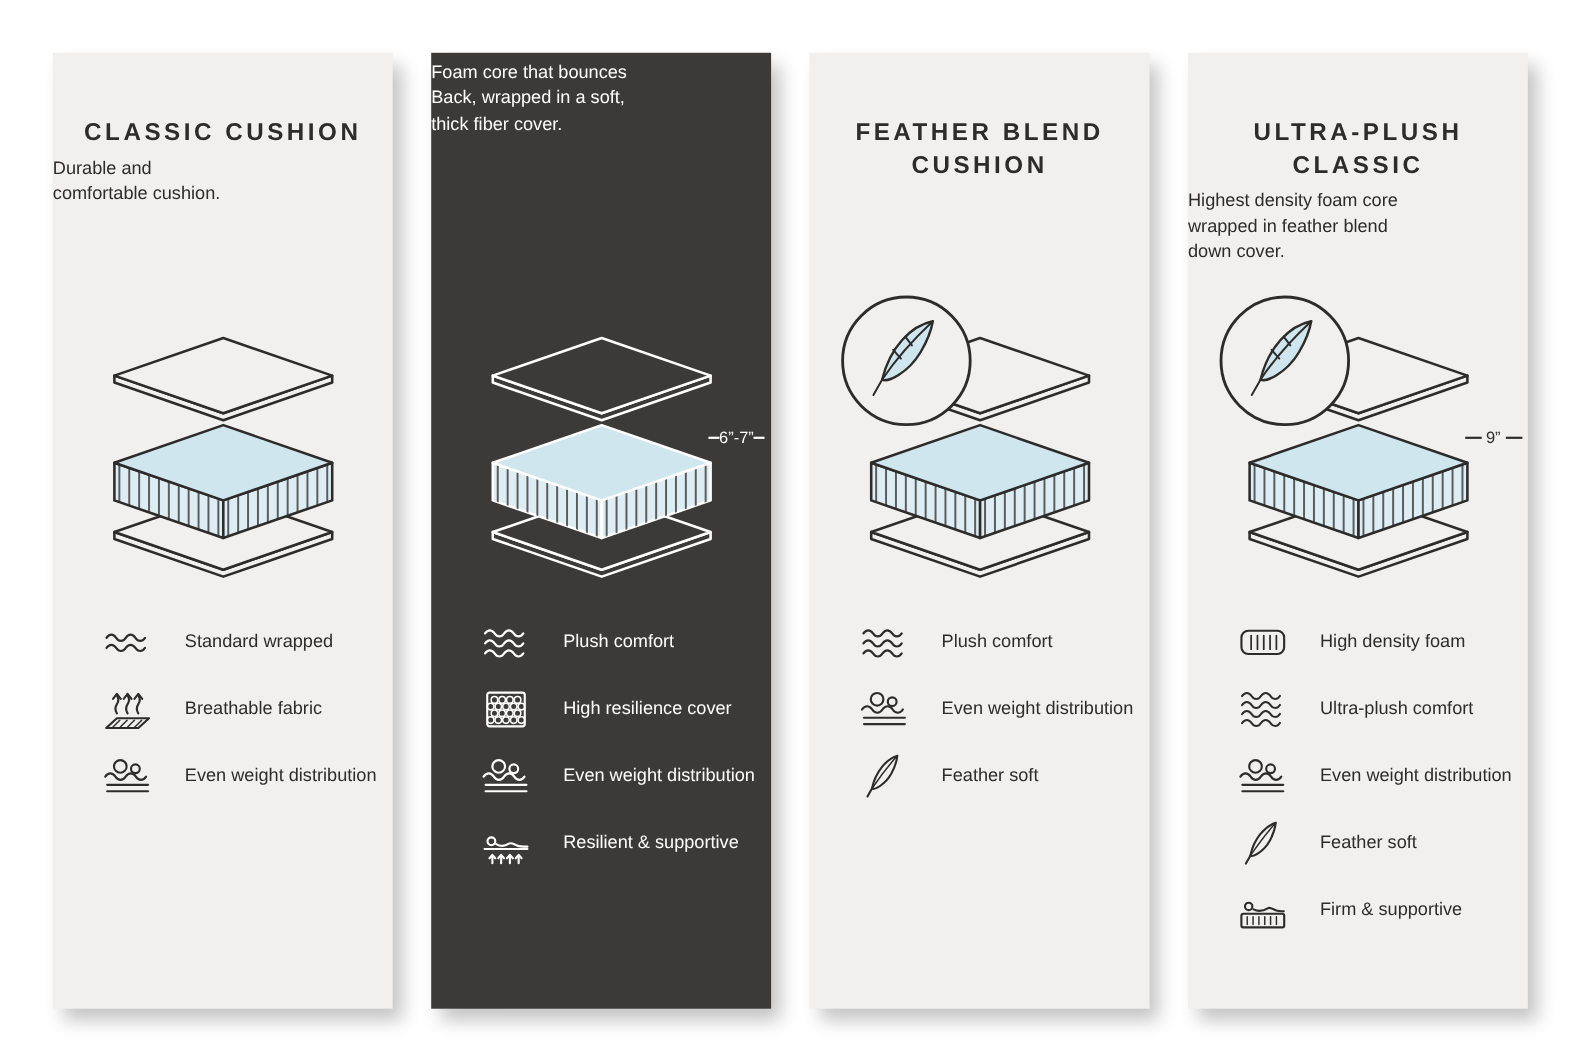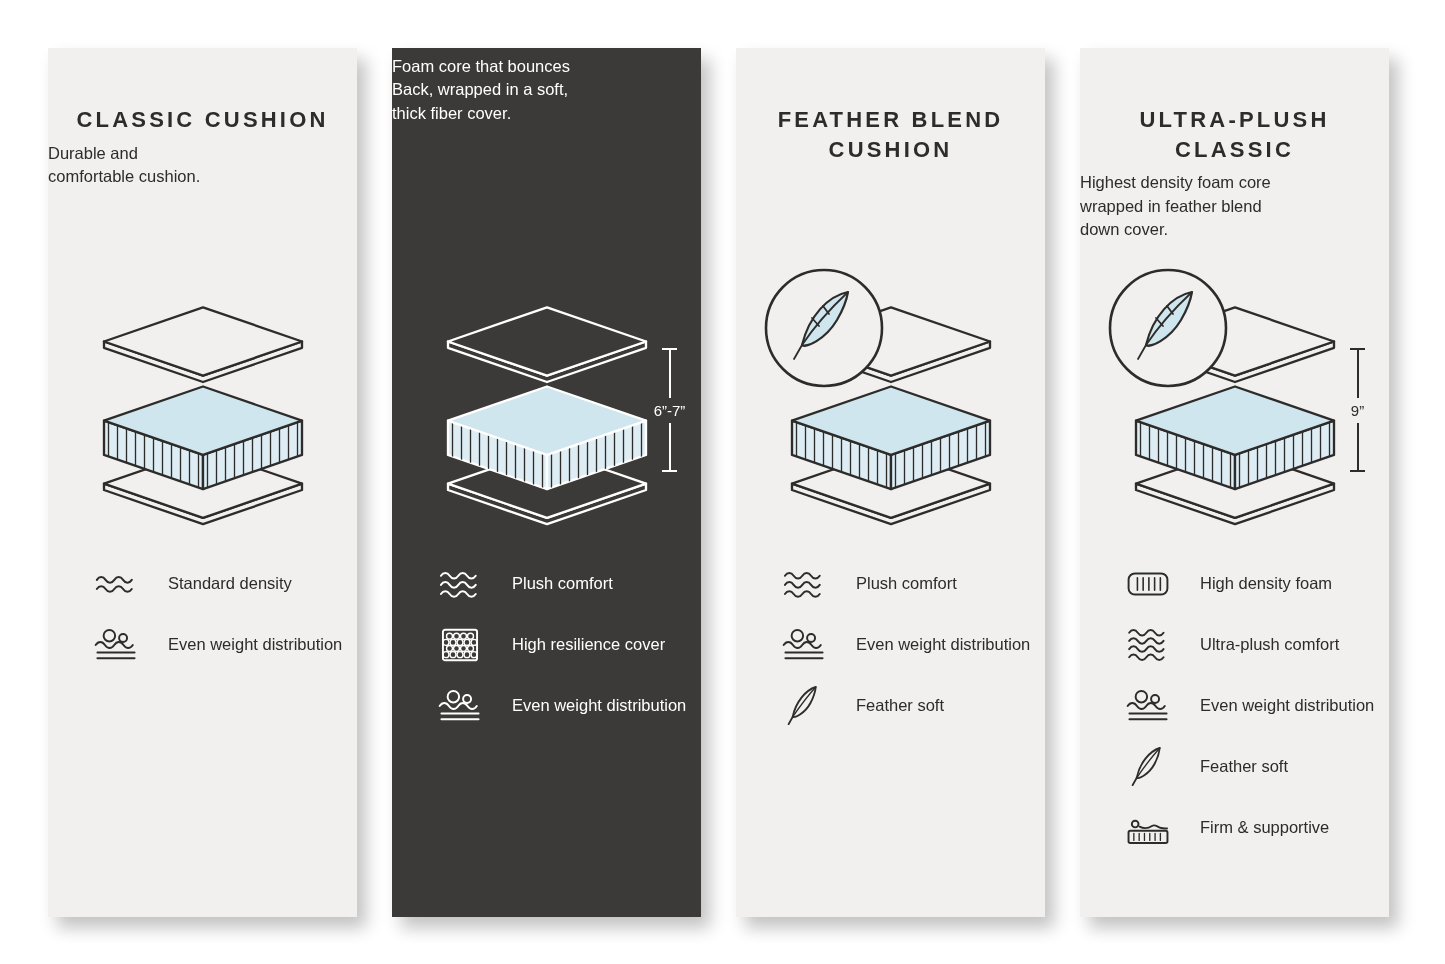--- a/index.html
+++ b/index.html
@@ -19,22 +19,22 @@
   .cushion { display:block; }
   .cushion .plate     { fill:var(--panel); stroke:var(--ink); stroke-width:2.6; stroke-linejoin:round; }
   .cushion .foam-top  { fill:#cfe6ef; stroke:var(--ink); stroke-width:2.6; stroke-linejoin:round; }
   .cushion .foam-side { fill:#ddedf3; stroke:var(--ink); stroke-width:2.6; stroke-linejoin:round; }
 
   .badge { position:absolute; left:-12px; top:-34px; width:124px; height:124px; }
   .badge circle { fill:var(--panel); stroke:var(--ink); stroke-width:2.6; }
   .badge .feather-fill { fill:#cfe6ef; stroke:var(--ink); stroke-width:2.2; stroke-linejoin:round; }
   .badge .fline { stroke:var(--ink); stroke-width:1.8; fill:none; stroke-linecap:round; }
 
-  .dimension { position:absolute; right:-32px; top:48px; height:124px; width:52px;
-               display:flex; flex-direction:column; align-items:center; }
+  .dimension { position:absolute; right:-32px; top:36px; height:124px; width:52px;
+               display:flex; flex-direction:row; align-items:center; }
   .dimension .cap { width:15px; height:2px; background:var(--ink); }
   .dimension .seg { width:2px; flex:1; background:var(--ink); }
   .dimension .dim-label { font-size:15px; padding:4px 0; white-space:nowrap; }
 
   .features { position:absolute; top:514px; left:40px; right:12px; }
   .frow { display:flex; align-items:center; margin-bottom:17px; min-height:44px; }
   .ficon { flex:0 0 56px; width:56px; display:flex; justify-content:center; align-items:center; color:var(--ink); }
   .flabel { margin-left:24px; font-size:16.5px; line-height:1.28; }
 </style>
 </head>
@@ -74,21 +74,36 @@
     </div>
 
     <div class="features">
       <div class="frow">
         <span class="ficon">
           <svg width="44" height="20" viewBox="0 0 52 24" fill="none" stroke="currentColor" stroke-width="2.4" stroke-linecap="round">
             <use href="#wave" y="1"></use>
               <use href="#wave" y="12"></use>
           </svg>
         </span>
-        <span class="flabel">Standard density</span>
+        <span class="flabel">Standard wrapped</span>
+      </div>
+      <div class="frow">
+        <span class="ficon">
+          <svg width="46" height="42" viewBox="0 0 52 46" fill="none" stroke="currentColor" stroke-width="2.2" stroke-linecap="round" stroke-linejoin="round">
+            <path d="M4,42 L15,32 L48,32 L37,42 Z"></path>
+            <path d="M11,41 L18,34 M18.5,41 L25.5,34 M26,41 L33,34 M33.5,41 L40.5,34" stroke-width="1.5"></path>
+            <path d="M15,27 Q12,22 15,17.5 Q18,13 15,8.5"></path>
+              <path d="M11,12 L15,7 L19,12"></path>
+            <path d="M26,27 Q23,22 26,17.5 Q29,13 26,8.5"></path>
+              <path d="M22,12 L26,7 L30,12"></path>
+            <path d="M37,27 Q34,22 37,17.5 Q40,13 37,8.5"></path>
+              <path d="M33,12 L37,7 L41,12"></path>
+          </svg>
+        </span>
+        <span class="flabel">Breathable fabric</span>
       </div>
       <div class="frow">
         <span class="ficon">
           <svg width="46" height="36" viewBox="0 0 52 40" fill="none" stroke="currentColor" stroke-width="2.2" stroke-linecap="round">
             <circle cx="18.5" cy="9.5" r="6.5"></circle>
               <circle cx="34" cy="12" r="4.5"></circle>
             <use href="#wave" y="14"></use>
             <path d="M5,28.5 L47,28.5"></path>
               <path d="M5,35 L47,35"></path>
           </svg>
@@ -168,20 +183,38 @@
           <svg width="46" height="36" viewBox="0 0 52 40" fill="none" stroke="currentColor" stroke-width="2.2" stroke-linecap="round">
             <circle cx="18.5" cy="9.5" r="6.5"></circle>
               <circle cx="34" cy="12" r="4.5"></circle>
             <use href="#wave" y="14"></use>
             <path d="M5,28.5 L47,28.5"></path>
               <path d="M5,35 L47,35"></path>
           </svg>
         </span>
         <span class="flabel">Even weight distribution</span>
       </div>
+      <div class="frow">
+        <span class="ficon">
+          <svg width="46" height="42" viewBox="0 0 52 46" fill="none" stroke="currentColor" stroke-width="2.2" stroke-linecap="round" stroke-linejoin="round">
+            <circle cx="11" cy="20.5" r="4"></circle>
+            <path d="M16,23.5 C21,26.5 25,25.5 29,23 C32,21 35,24.5 39,25.5 C42.5,26.3 45.5,25.8 48,26"></path>
+            <path d="M4,28.5 L48,28.5"></path>
+            <path d="M12,43 L12,35.5"></path>
+              <path d="M9,38 L12,34.5 L15,38"></path>
+            <path d="M21,43 L21,35.5"></path>
+              <path d="M18,38 L21,34.5 L24,38"></path>
+            <path d="M30,43 L30,35.5"></path>
+              <path d="M27,38 L30,34.5 L33,38"></path>
+            <path d="M39,43 L39,35.5"></path>
+              <path d="M36,38 L39,34.5 L42,38"></path>
+          </svg>
+        </span>
+        <span class="flabel">Resilient &amp; supportive</span>
+      </div>
     </div>
   </section>
 
   <section class="card light">
     <h2 class="card-title">FEATHER BLEND
 CUSHION</h2>
 
     <div class="diagram">
       <svg class="cushion" viewBox="0 0 260 252" width="234" height="227">
         <path class="plate" d="M20,204 L130,242 L240,204 L240,211 L130,249 L20,211 Z"></path>

